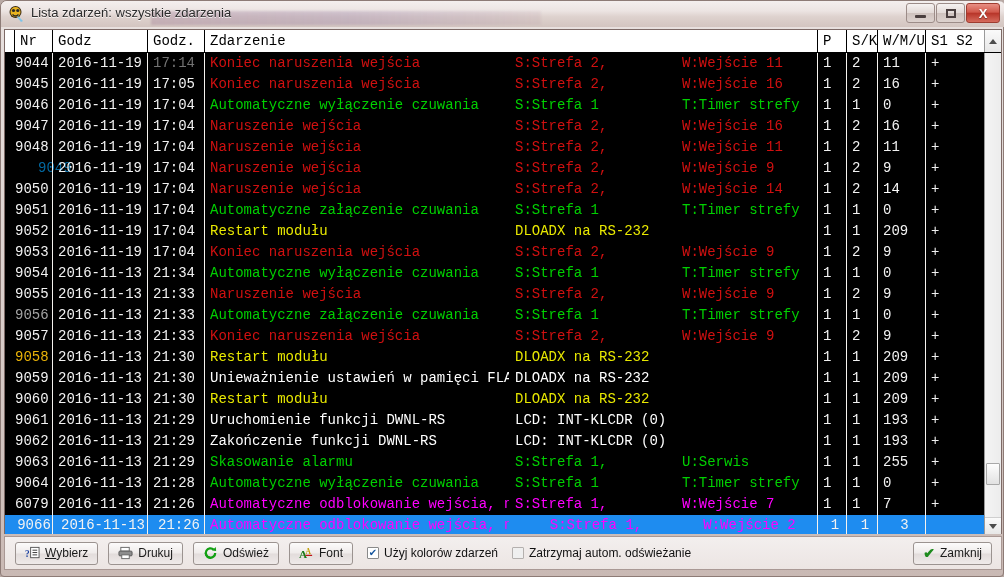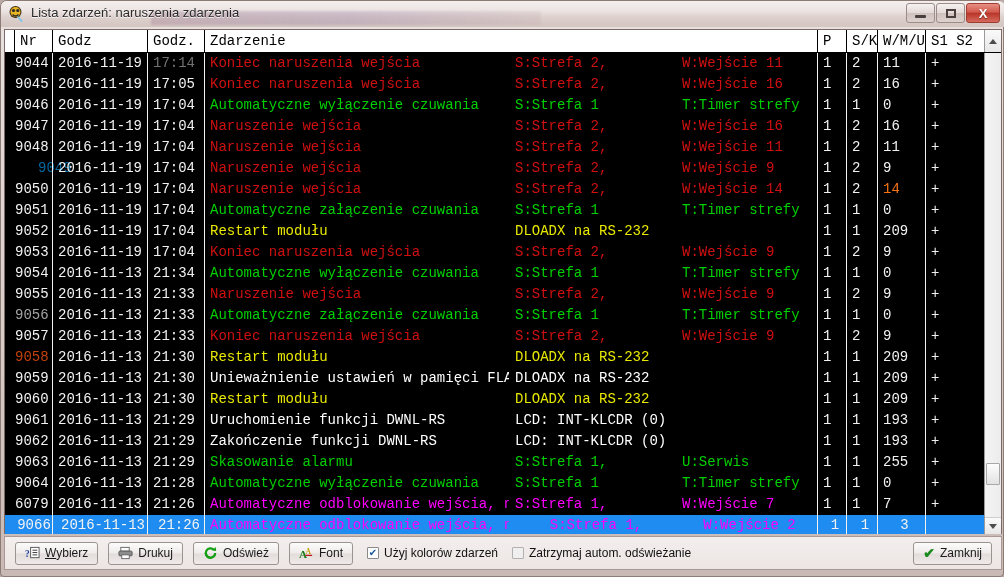--- a/index.html
+++ b/index.html
@@ -174,21 +174,21 @@
   <div class="titlebar">
     <div class="title-hl"></div>
     <svg class="title-icon" viewBox="0 0 17 17">
       <circle cx="7.5" cy="7" r="6" fill="#3a2a12"></circle>
       <circle cx="7.5" cy="7" r="5" fill="#e8b320"></circle>
       <circle cx="5.5" cy="5.5" r="1.6" fill="#2a2a2a"></circle>
       <circle cx="9.8" cy="5.5" r="1.6" fill="#2a2a2a"></circle>
       <path d="M4.5 9.5 q3 3 6 0" stroke="#2a2a2a" stroke-width="1.4" fill="none"></path>
       <path d="M10 11 l5 5 l-2 1 l-4 -5 z" fill="#7fc4e8"></path>
     </svg>
-    <div class="title-text">Lista zdarzeń: naruszenia zdarzenia</div>
+    <div class="title-text">Lista zdarzeń: wszystkie zdarzenia</div>
     <div class="wbtns">
       <div class="wbtn">
           <div class="gl-min"></div>
         </div>
       <div class="wbtn">
           <div class="gl-max"></div>
         </div>
       <div class="wbtn close">
           <span class="gl-close">X</span>
         </div>
@@ -330,21 +330,21 @@
           </div>
           <div class="row" style="top: 126px;">
             <div class="cell numcol" style="left: 6px; width: 42px; color: rgb(242, 242, 242);">9050</div>
             <div class="cell" style="left: 48px; width: 95px; color: rgb(242, 242, 242);">2016-11-19</div>
             <div class="cell" style="left: 143px; width: 57px; color: rgb(242, 242, 242);">17:04</div>
             <div class="cell" style="left: 200px; width: 304px; color: rgb(208, 16, 16);">Naruszenie wejścia</div>
             <div class="cell" style="left: 505px; width: 167px; color: rgb(208, 16, 16);">S:Strefa  2,</div>
             <div class="cell" style="left: 672px; width: 140px; color: rgb(208, 16, 16);">W:Wejście  14</div>
             <div class="cell" style="left: 813px; width: 29px; color: rgb(242, 242, 242);">1</div>
             <div class="cell" style="left: 842px; width: 31px; color: rgb(242, 242, 242);">2</div>
-            <div class="cell" style="left: 873px; width: 48px; color: #f97316;">14</div>
+            <div class="cell" style="left: 873px; width: 48px; color: #ffffff;">14</div>
             <div class="cell" style="left: 921px; width: 60px; color: rgb(242, 242, 242);">+</div>
             <div class="vline" style="left: 47px;"></div>
             <div class="vline" style="left: 142px;"></div>
             <div class="vline" style="left: 199px;"></div>
             <div class="vline" style="left: 812px;"></div>
             <div class="vline" style="left: 841px;"></div>
             <div class="vline" style="left: 872px;"></div>
             <div class="vline" style="left: 920px;"></div>
           </div>
           <div class="row" style="top: 147px;">
@@ -473,21 +473,21 @@
             <div class="cell" style="left: 921px; width: 60px; color: rgb(242, 242, 242);">+</div>
             <div class="vline" style="left: 47px;"></div>
             <div class="vline" style="left: 142px;"></div>
             <div class="vline" style="left: 199px;"></div>
             <div class="vline" style="left: 812px;"></div>
             <div class="vline" style="left: 841px;"></div>
             <div class="vline" style="left: 872px;"></div>
             <div class="vline" style="left: 920px;"></div>
           </div>
           <div class="row" style="top: 294px;">
-            <div class="cell numcol" style="left: 6px; width: 42px; color: #c2410c;">9058</div>
+            <div class="cell numcol" style="left: 6px; width: 42px; color: #eab308;">9058</div>
             <div class="cell" style="left: 48px; width: 95px; color: rgb(242, 242, 242);">2016-11-13</div>
             <div class="cell" style="left: 143px; width: 57px; color: rgb(242, 242, 242);">21:30</div>
             <div class="cell" style="left: 200px; width: 304px; color: rgb(232, 232, 0);">Restart modułu</div>
             <div class="cell" style="left: 505px; width: 167px; color: rgb(232, 232, 0);">DLOADX na RS-232</div>
             <div class="cell" style="left: 813px; width: 29px; color: rgb(242, 242, 242);">1</div>
             <div class="cell" style="left: 842px; width: 31px; color: rgb(242, 242, 242);">1</div>
             <div class="cell" style="left: 873px; width: 48px; color: rgb(242, 242, 242);">209</div>
             <div class="cell" style="left: 921px; width: 60px; color: rgb(242, 242, 242);">+</div>
             <div class="vline" style="left: 47px;"></div>
             <div class="vline" style="left: 142px;"></div>

